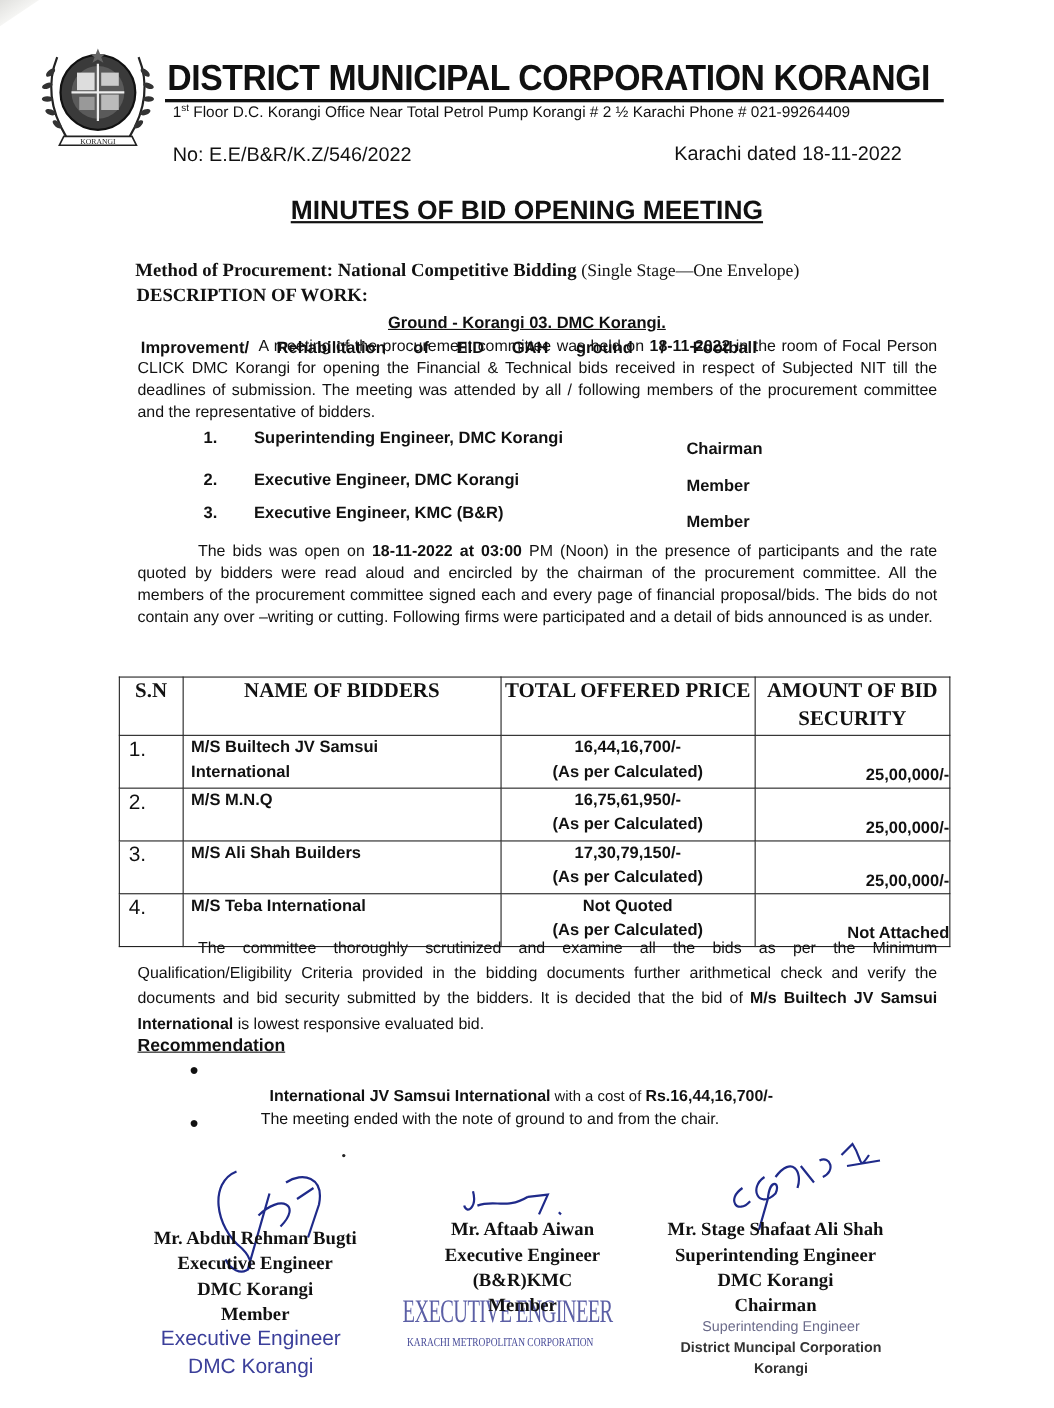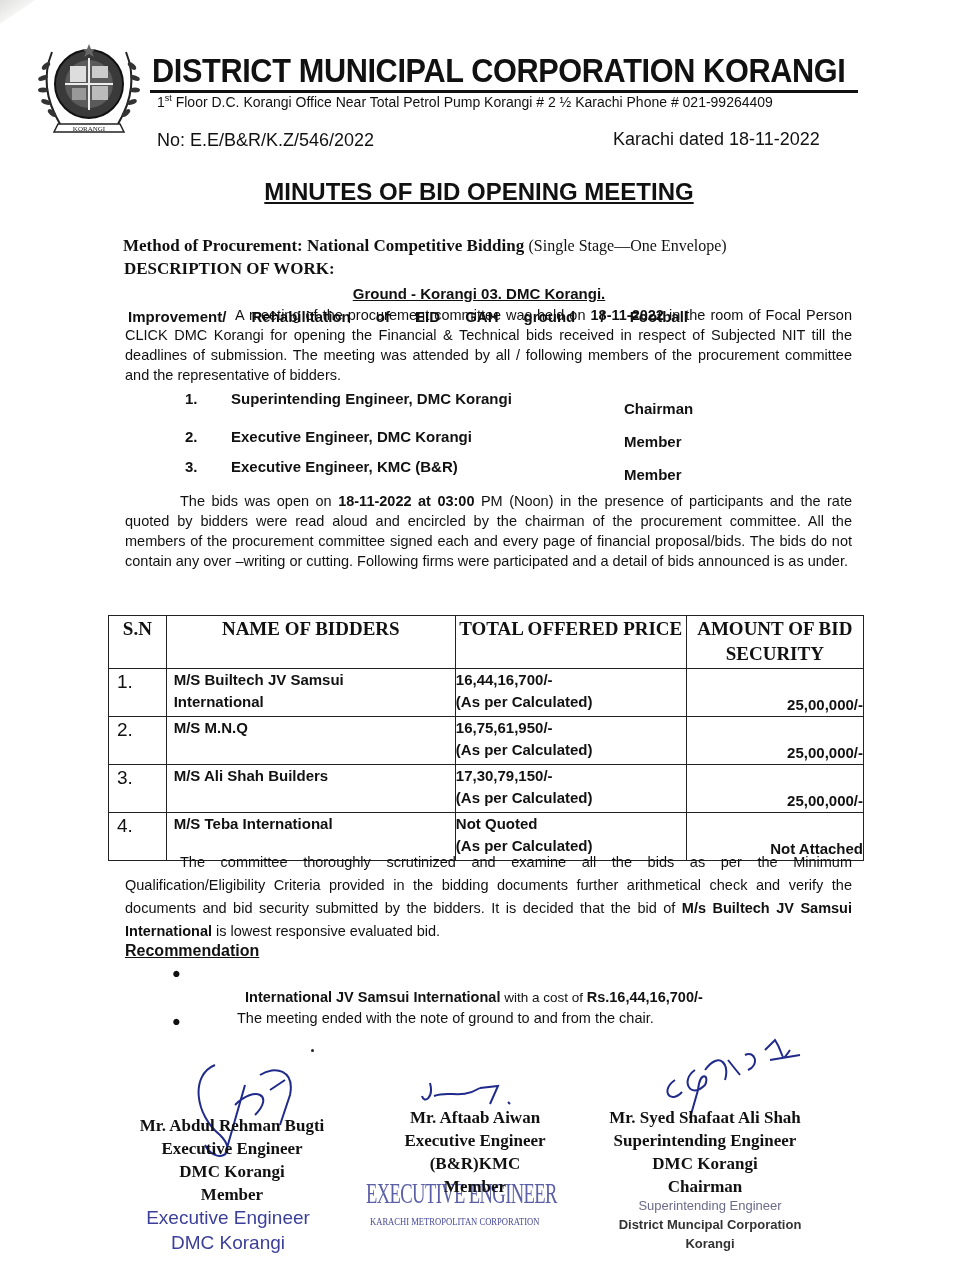--- a/index.html
+++ b/index.html
@@ -65,21 +65,21 @@
   table.bids th {
     font-family:"Liberation Serif", serif; font-weight:bold; font-size:19px; line-height:25px;
     height:52px; text-align:center;
   }
   table.bids td { height:45px; line-height:22px; }
   .c-sn { width:50px; text-align:center; font-size:19px; }
   td.c-sn { text-align:left; padding-left:8px !important; padding-top:2px !important; }
   .c-name { width:290px; }
   td.c-name { font-weight:bold; padding-left:7px !important; }
   .c-price { width:236px; }
-  td.c-price { text-align:left; font-weight:bold;margin-left:48px; }
+  td.c-price { text-align:center; font-weight:bold;margin-left:48px; }
   .c-sec { width:180px; }
   td.c-sec { text-align:right; font-weight:bold; vertical-align:bottom !important; padding-bottom:0 !important; }
 
   .rec-head {
     position:absolute; left:125px; top:942px; font-size:16px; font-weight:bold; text-decoration:underline;
   }
   .bullet { position:absolute; left:172px; font-size:14.5px; }
   .b1 { top:965px; }
   .b2 { top:1013px; }
   .btext { position:absolute; left:237px; font-size:14.5px; line-height:22px; }
@@ -263,21 +263,21 @@
   <div class="stamp stamp2a">EXECUTIVE ENGINEER</div>
   <div class="stamp stamp2b">KARACHI METROPOLITAN CORPORATION</div>
   <div class="sig-block sig2">
     <div>Mr. Aftaab Aiwan</div>
     <div>Executive Engineer</div>
     <div>(B&amp;R)KMC</div>
     <div>Member</div>
   </div>
 
   <div class="sig-block sig3">
-    <div>Mr. Syed Shafaat Ali Shah</div>
+    <div>Mr. Stage Shafaat Ali Shah</div>
     <div>Superintending Engineer</div>
     <div>DMC Korangi</div>
     <div>Chairman</div>
   </div>
   <div class="stamp stamp3">
     <div>Superintending Engineer</div>
     <div style="color:#333;font-weight:bold;">District Muncipal Corporation</div>
     <div style="color:#333;font-weight:bold;">Korangi</div>
   </div>
 </div>

